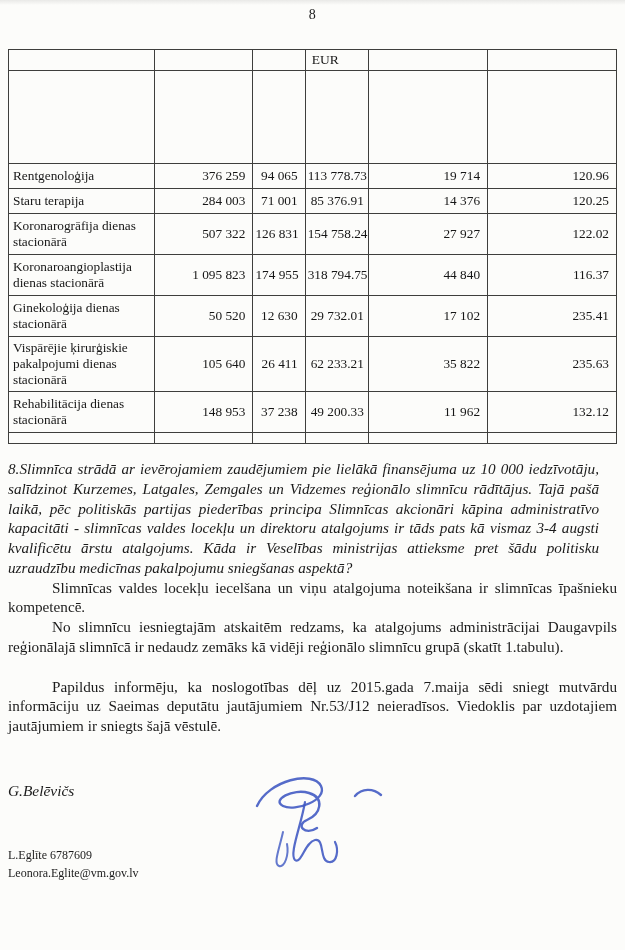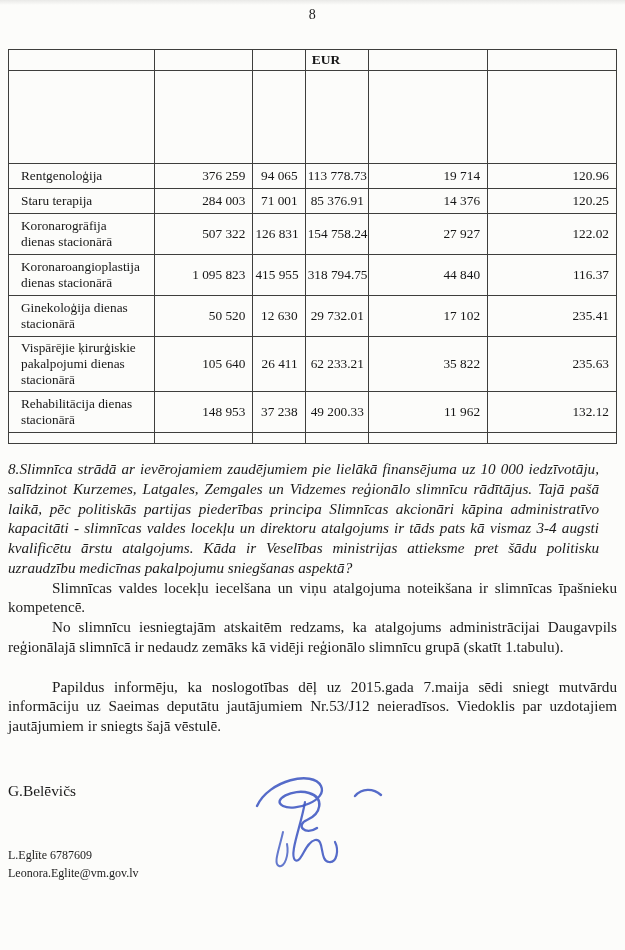--- a/index.html
+++ b/index.html
@@ -21,25 +21,25 @@
   }
 
   
   table.stats{
     border-collapse:collapse;width:100%;table-layout:fixed;
     font-size:13.3px;color:#161616;
   }
   table.stats td{
     border:1px solid #3e3e3c;vertical-align:middle;overflow:hidden;
   }
-  td.lbl{padding:2px 12px;text-align:left;line-height:1.18;}
+  td.lbl{padding:2px 4px;text-align:left;line-height:1.18;}
   td.num{padding:2px 7px 2px 2px;text-align:right;white-space:nowrap;}
   td.num.c3{padding-right:4px;}
   tr.hdr1 td{height:18px;}
-  tr.hdr1 td.eur{font-weight:bold;text-align:left;padding:0 0 0 6px;font-size:13.5px;}
+  tr.hdr1 td.eur{font-weight:normal;text-align:left;padding:0 0 0 6px;font-size:13.5px;}
   tr.hdr2 td{height:90px;}
   tr.r1 td{height:20px;}
   tr.r2 td{height:36px;}
   tr.r3 td{height:50px;}
   tr.spacer td{height:8px;}
 
   
   .bodytext{margin-top:15px;font-size:15.2px;line-height:1.3;}
   p.q{
     font-style:italic;text-align:justify;margin:0 18px 0 0;
@@ -48,21 +48,21 @@
     text-align:justify;margin:0;text-indent:44px;
   }
   p.ans.gap{margin-top:20px;}
 
   
   .sig-row{
     position:relative;display:flex;justify-content:space-between;
     margin-top:46px;font-size:15.4px;height:24px;
   }
   .sig-title{padding-left:1px;}
-  .sig-name{margin-right:44px;}
+  .sig-name{margin-right:44px;font-style:italic;}
   .sig-svg{
     position:absolute;left:235px;top:-16px;width:160px;height:105px;
     pointer-events:none;
   }
 
   
   .footer{margin-top:40px;font-size:12px;line-height:1.55;}
 </style>
 </head>
 <body>
@@ -118,21 +118,21 @@
       <td class="lbl">Koronarogrāfija dienas stacionārā</td>
       <td class="num">507 322</td>
       <td class="num">126 831</td>
       <td class="num c3">154 758.24</td>
       <td class="num">27 927</td>
       <td class="num">122.02</td>
     </tr>
     <tr class="r2">
       <td class="lbl">Koronaroangioplastija dienas stacionārā</td>
       <td class="num">1 095 823</td>
-      <td class="num">415 955</td>
+      <td class="num">174 955</td>
       <td class="num c3">318 794.75</td>
       <td class="num">44 840</td>
       <td class="num">116.37</td>
     </tr>
     <tr class="r2">
       <td class="lbl">Ginekoloģija dienas stacionārā</td>
       <td class="num">50 520</td>
       <td class="num">12 630</td>
       <td class="num c3">29 732.01</td>
       <td class="num">17 102</td>

